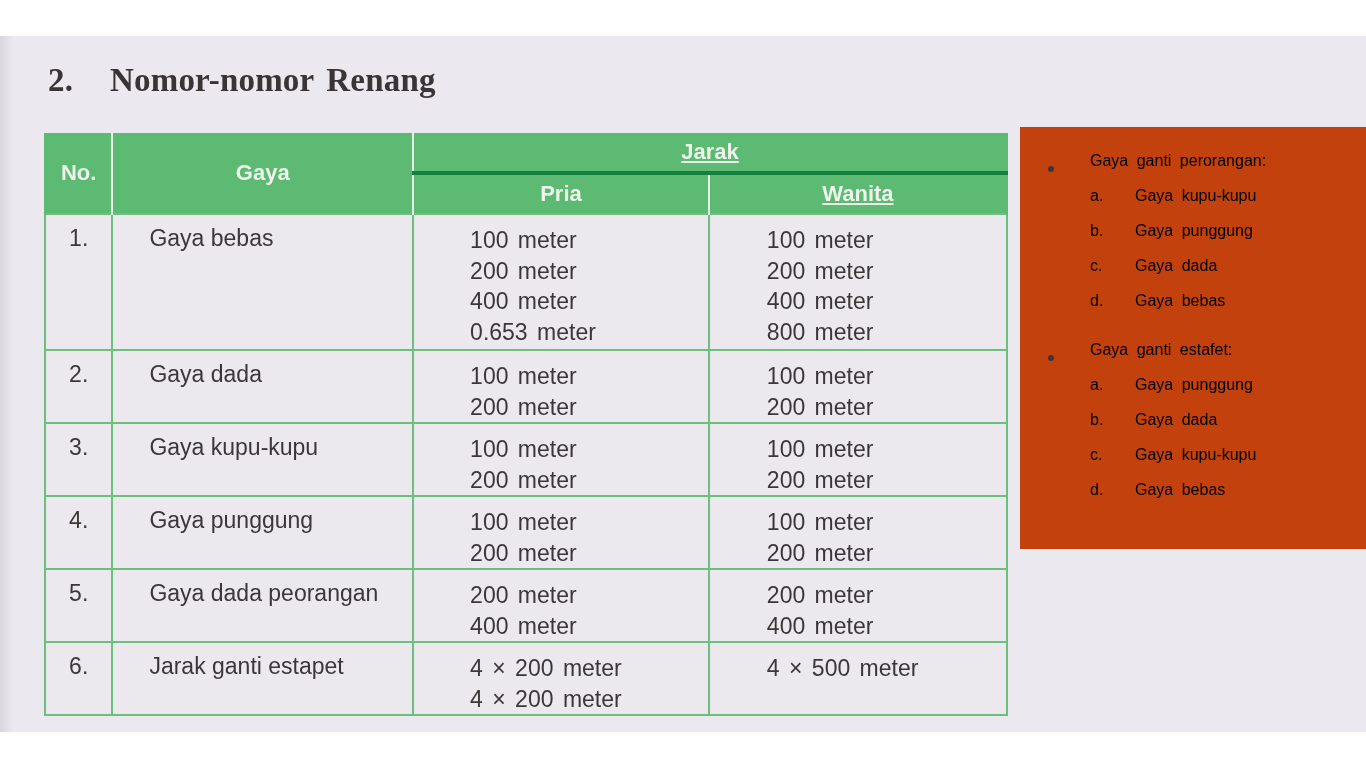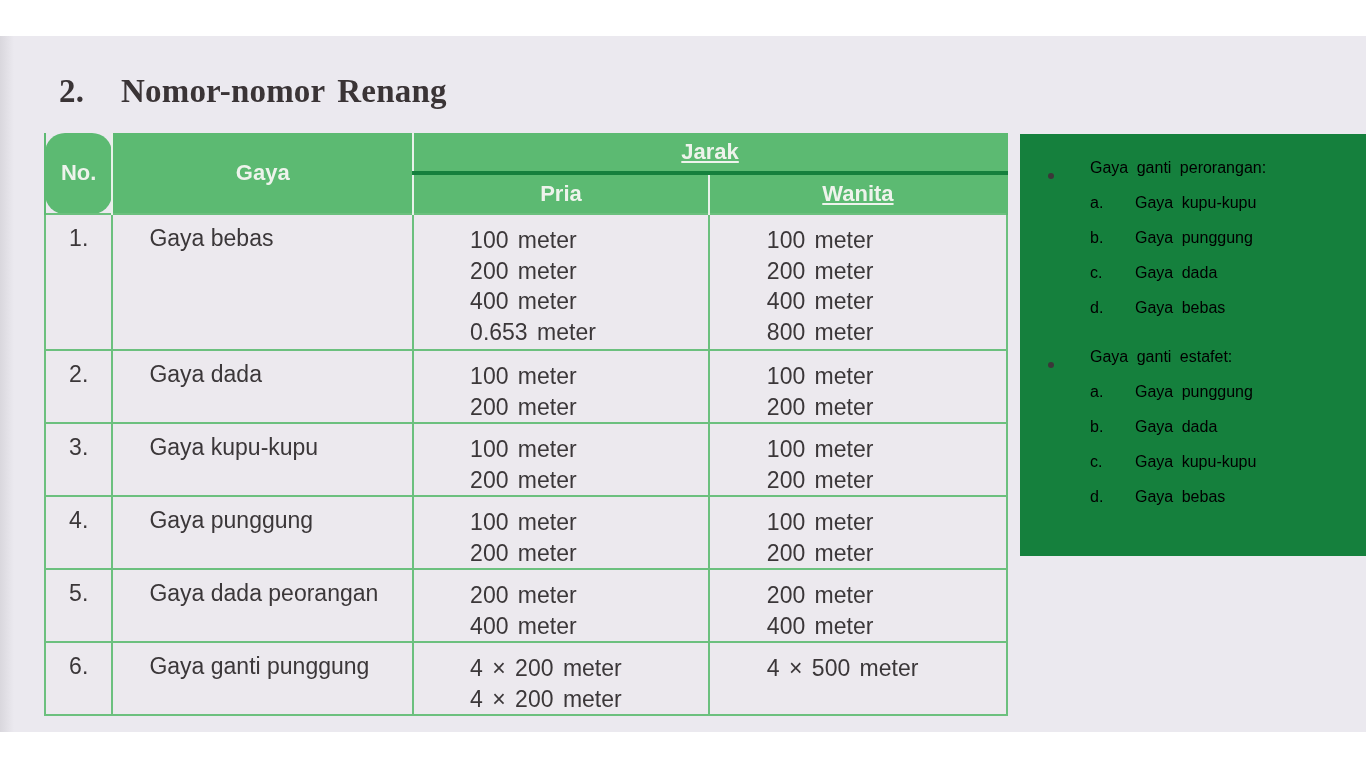--- a/index.html
+++ b/index.html
@@ -9,57 +9,57 @@
     }
     .page {
       position: absolute; left: 0; top: 36px; width: 1366px; height: 696px;
       background: #ebe9ef;
     }
     .page-edge {
       position: absolute; left: 0; top: 0; width: 14px; height: 100%;
       background: linear-gradient(to right, #d9d7dd, #ebe9ef);
     }
     .section-title {
-      position: absolute; left: 44px; top: 58px; margin: 15px;
+      position: absolute; left: 44px; top: 58px; margin: 4px;
       font-family: "Liberation Serif", serif; font-weight: bold;
       font-size: 33px; color: #3a3436; letter-spacing: 0.2px;
       word-spacing: 4px;
     }
     .section-title .num { display: inline-block; width: 62px; }
 
     table.swim {
       position: absolute; left: 44px; top: 133px;
       border-collapse: collapse; width: 964px;
       font-size: 23px; color: #3b3739;
     }
     table.swim th {
       background: #5cba72; color: #eef3ec; font-weight: bold; font-size: 22px;
       border-left: 2px solid #e9f1ea; border-right: 2px solid #e9f1ea;
       padding: 0; text-align: center;
     }
-    table.swim th.first { border-left: 2px solid #5cba72; border-radius: 20px; }
+    table.swim th.first { border-left: 2px solid #5cba72; }
     table.swim th.last { border-right: 2px solid #5cba72; text-decoration: underline; }
     table.swim tr.hrow1 th { height: 38px; }
     table.swim tr.hrow2 th { height: 38px; border-top: 4px solid #15803d; margin-top: 32px; }
     table.swim td {
       border: 2px solid #6cc07e; vertical-align: top; padding: 0;
       background: #ece9ee;
     }
     td.col-no { width: 78px; text-align: center; padding-top: 10px !important; }
     td.col-gaya { width: 327px; padding-left: 36px !important; padding-top: 10px !important; }
     td.col-pria { width: 274px; padding-left: 56px !important; padding-top: 10px !important; }
     td.col-wanita { width: 276px; padding-left: 57px !important; padding-top: 10px !important; }
     .line { display: block; height: 30.5px; line-height: 30px; white-space: nowrap; word-spacing: 3px; }
     tr.r1 td { height: 124px; }
     tr.r2 td, tr.r3 td, tr.r4 td, tr.r5 td { height: 58px; }
     tr.r6 td { height: 56px; }
 
     .side-box {
-      position: absolute; left: 1020px; top: 134px; width: 346px; height: 422px;
-      background: #15803d;
+      position: absolute; left: 1020px; top: 127px; width: 346px; height: 422px;
+      background: #c2410c;
     }
     .group { position: absolute; left: 0; }
     .group .bullet {
       position: absolute; left: 28px; top: 14px; width: 6px; height: 6px; border-radius: 50%;
       background: #3b3739;
     }
     .group .heading { position: absolute; left: 70px; top: 0; white-space: nowrap; word-spacing: 4px; }
     .group .item { position: absolute; left: 70px; white-space: nowrap; word-spacing: 4px; }
     .group .item .letter { display: inline-block; width: 45px; }
   </style>
@@ -144,21 +144,21 @@
         <span class="line">200 meter</span>
         <span class="line">400 meter</span>
       </td>
       <td class="col-wanita">
         <span class="line">200 meter</span>
         <span class="line">400 meter</span>
       </td>
     </tr>
     <tr class="r6">
       <td class="col-no">6.</td>
-      <td class="col-gaya">Gaya ganti punggung</td>
+      <td class="col-gaya">Jarak ganti estapet</td>
       <td class="col-pria">
         <span class="line">4 × 200 meter</span>
         <span class="line">4 × 200 meter</span>
       </td>
       <td class="col-wanita">
         <span class="line">4 × 500 meter</span>
       </td>
     </tr>
   </tbody>
 </table>

